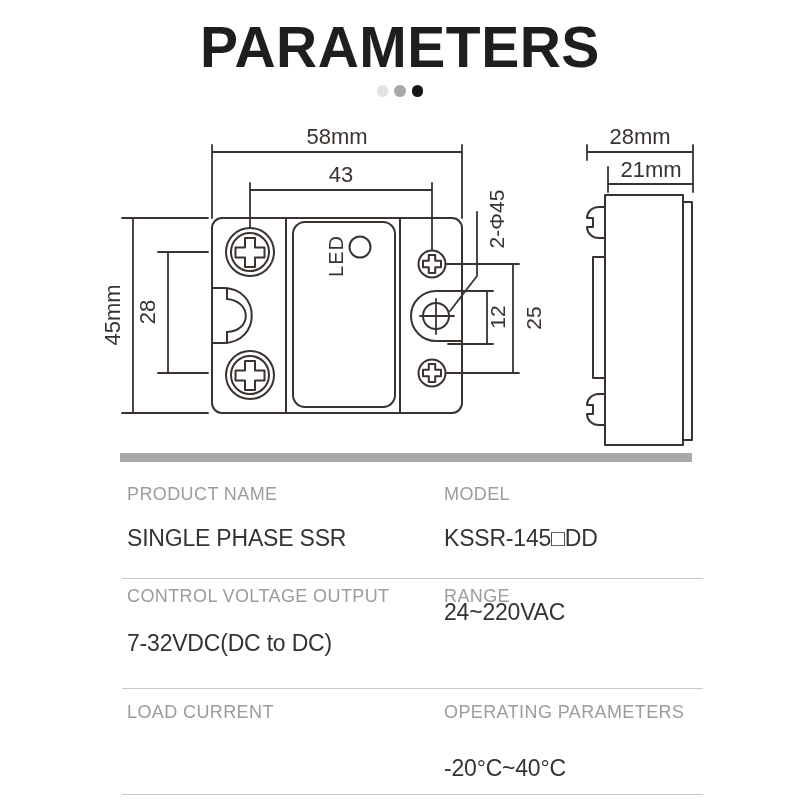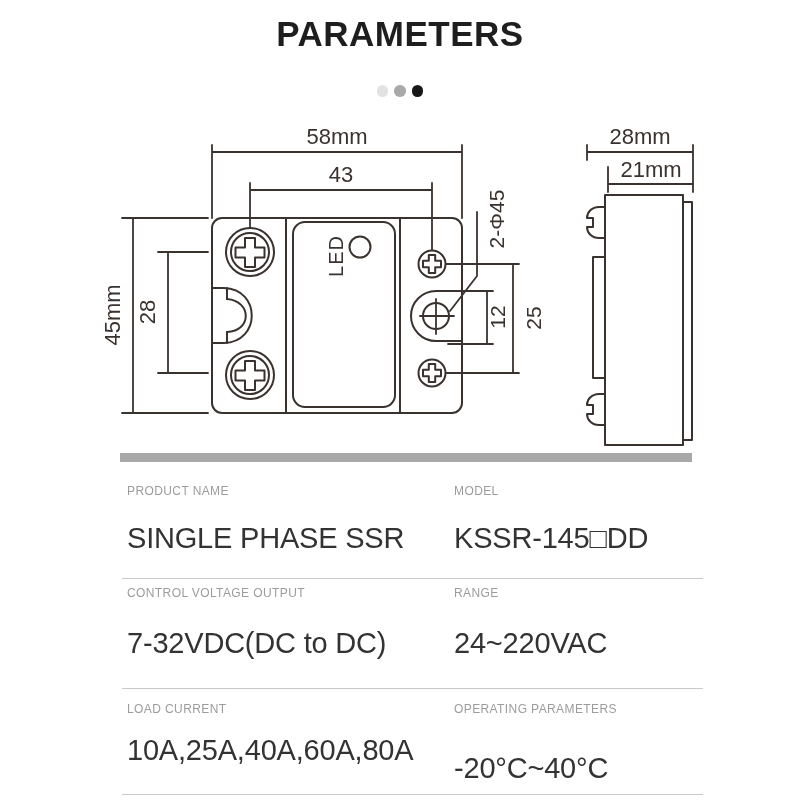--- a/index.html
+++ b/index.html
@@ -2,49 +2,49 @@
 <html><head>
 <meta charset="utf-8">
 <style>
   html,body{margin:0;padding:0;}
   body{
     width:800px;height:800px;position:relative;background:#ffffff;
     font-family:"Liberation Sans", sans-serif;overflow:hidden;
   }
   .page-title{
     position:absolute;left:0;right:0;top:14px;margin:0;
-    text-align:center;font-size:35px;font-weight:bold;
+    text-align:center;font-size:57px;font-weight:bold;
     letter-spacing:0.5px;color:#1e1e1e;
   }
   .dots{
     position:absolute;left:0;right:0;top:85px;
     display:flex;justify-content:center;gap:6px;
   }
   .dot{width:11.5px;height:11.5px;border-radius:50%;}
   svg.drawing{position:absolute;left:0;top:0;}
   svg.drawing text{
     font-family:"Liberation Sans", sans-serif;
     fill:#3a322f;
   }
   .dim-t{font-size:22px;}
   .dim-s{font-size:21px;}
   .led-t{font-size:20px;letter-spacing:1px;}
 
   
   .bar{position:absolute;left:120px;top:453px;width:572px;height:9px;background:#a8a8a8;}
   .rule{position:absolute;left:122px;width:581px;height:1px;background:#c9c9c9;}
   .cell-label{
-    position:absolute;font-size:12px;color:#9c9c9c;letter-spacing:0.4px;white-space:nowrap;
+    position:absolute;font-size:18px;color:#9c9c9c;letter-spacing:0.4px;white-space:nowrap;
   }
   .cell-value{
-    position:absolute;font-size:29px;color:#333333;letter-spacing:-0.2px;
+    position:absolute;font-size:23px;color:#333333;letter-spacing:-0.2px;
     white-space:nowrap;line-height:28px;
   }
   .col-l{left:127px;}
-  .col-r{left:444px;margin-left:10px;}
+  .col-r{left:444px;}
 </style>
 </head>
 <body>
 
 <h1 class="page-title">PARAMETERS</h1>
 
 <div class="dots">
   <span class="dot" style="background:#e2e2e2"></span>
   <span class="dot" style="background:#a9a9a9"></span>
   <span class="dot" style="background:#161616"></span>
@@ -135,22 +135,21 @@
 
 <div class="cell-label col-l" style="top:484px">PRODUCT NAME</div>
 <div class="cell-label col-r" style="top:484px">MODEL</div>
 <div class="cell-value col-l" style="top:524px">SINGLE PHASE SSR</div>
 <div class="cell-value col-r" style="top:524px">KSSR-145□DD</div>
 <div class="rule" style="top:578px"></div>
 
 <div class="cell-label col-l" style="top:586px">CONTROL VOLTAGE OUTPUT</div>
 <div class="cell-label col-r" style="top:586px">RANGE</div>
 <div class="cell-value col-l" style="top:629px">7-32VDC(DC to DC)</div>
-<div class="cell-value col-r" style="top:629px">24~220VAC</div>
+<div class="cell-value col-r" style="top:598px">24~220VAC</div>
 <div class="rule" style="top:688px"></div>
 
 <div class="cell-label col-l" style="top:702px">LOAD CURRENT</div>
 <div class="cell-label col-r" style="top:702px">OPERATING PARAMETERS</div>
 <div class="cell-value col-l" style="top:736px">
-  <div>10A,25A,40A,60A,80A</div>
 </div>
 <div class="cell-value col-r" style="top:754px">-20°C~40°C</div>
 <div class="rule" style="top:794px"></div>
 
 </body></html>

